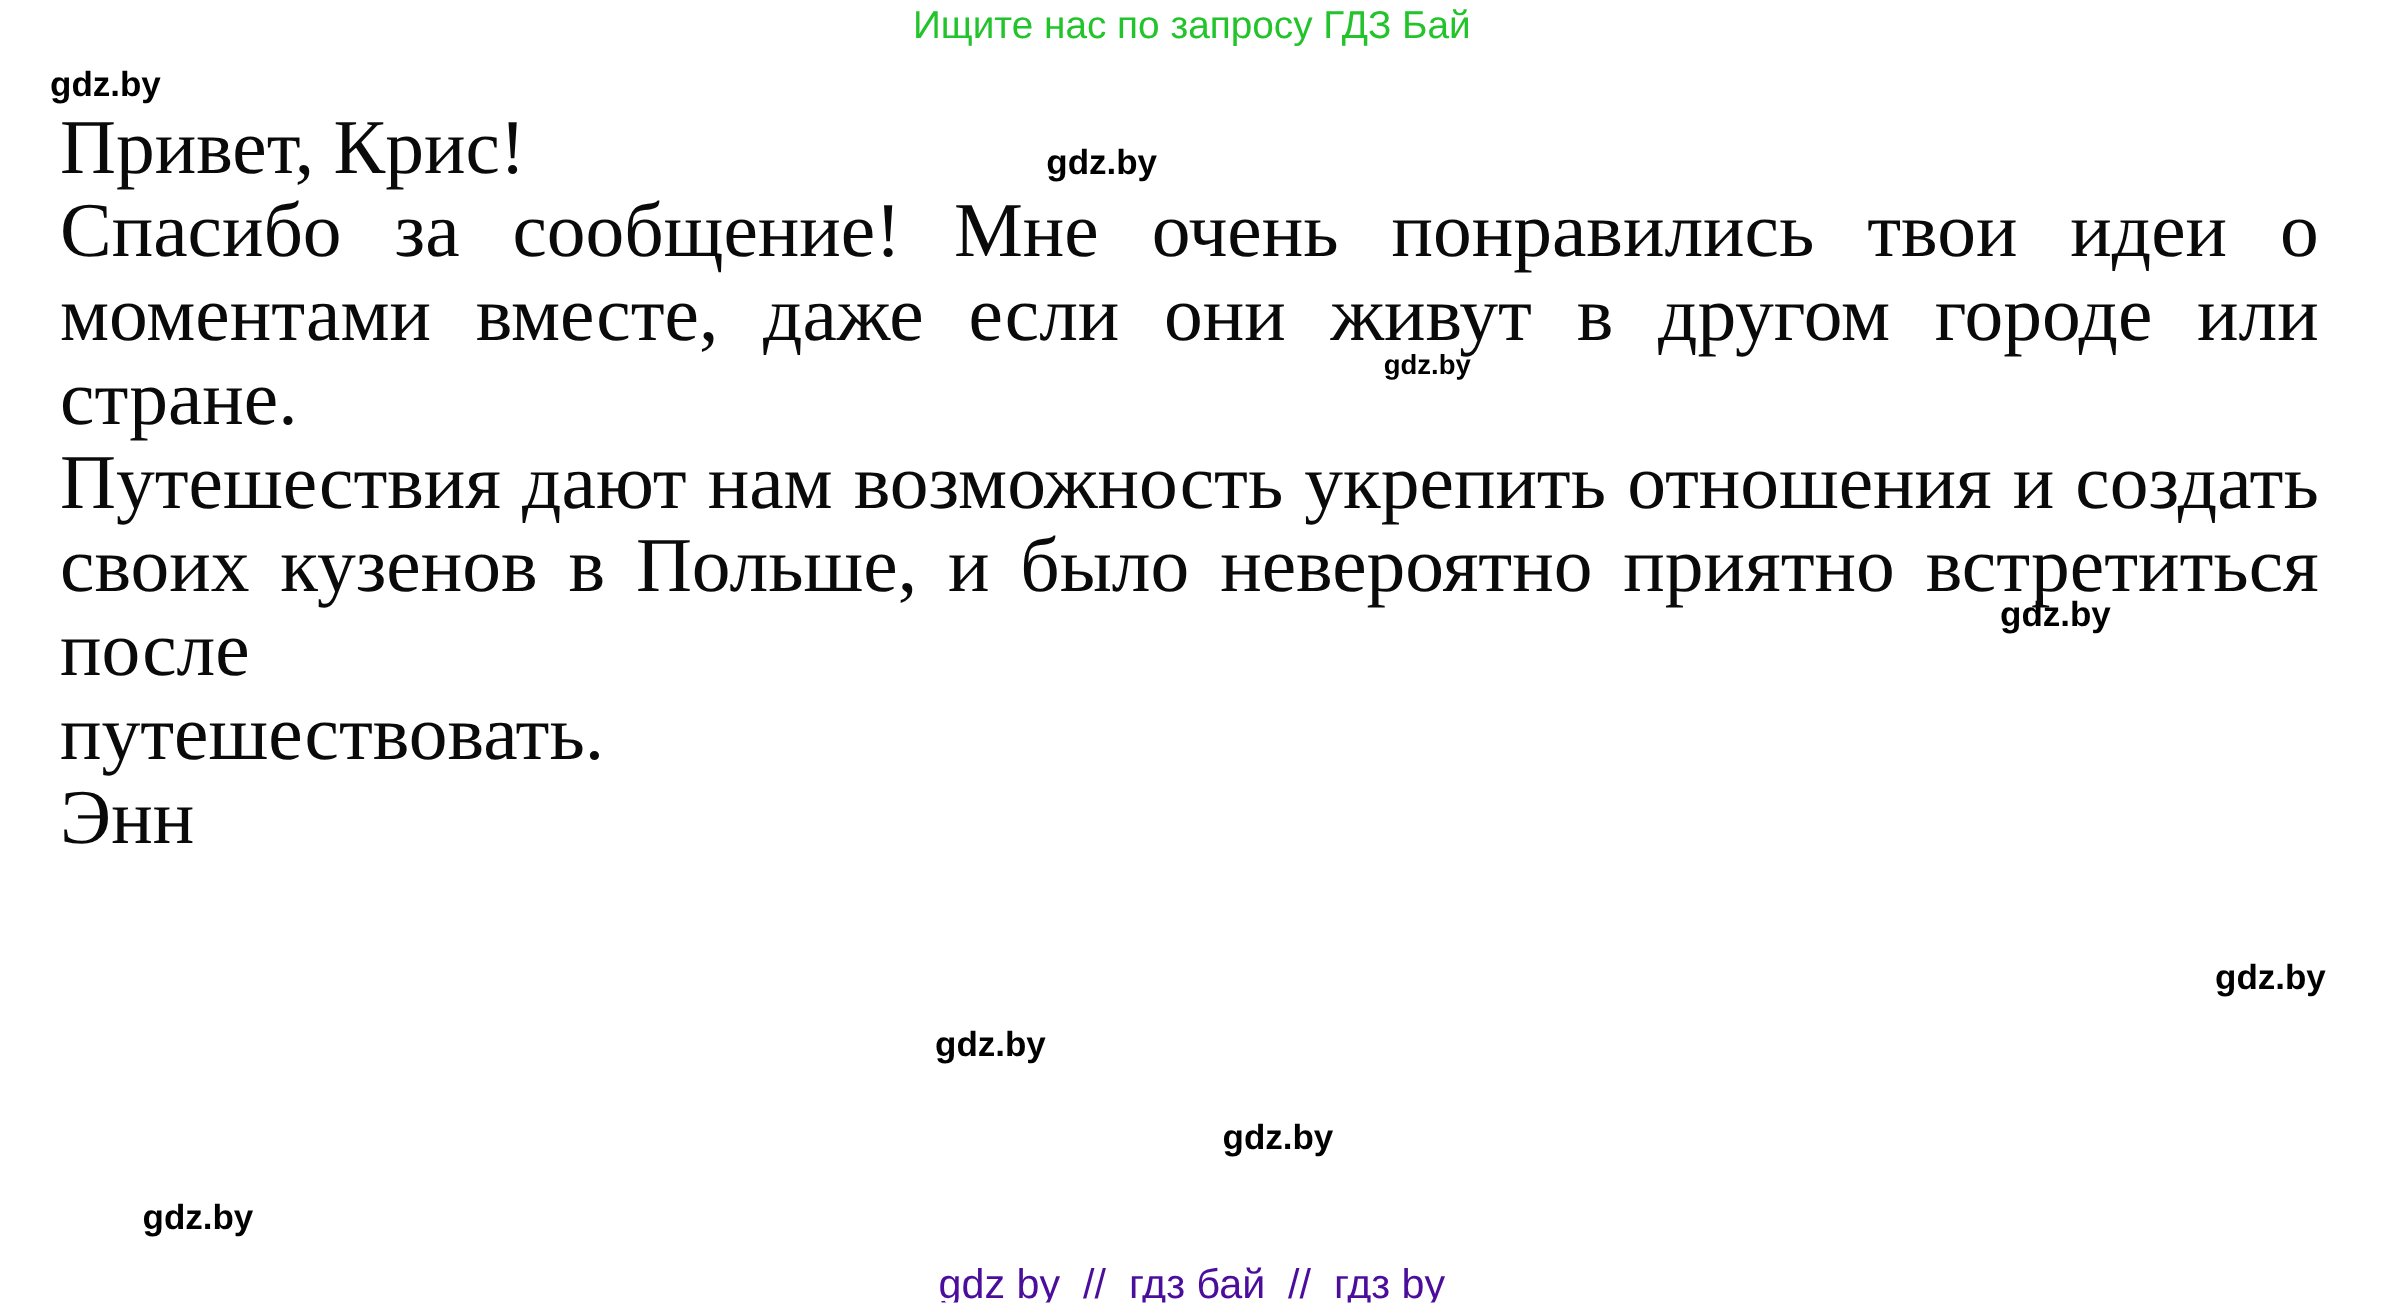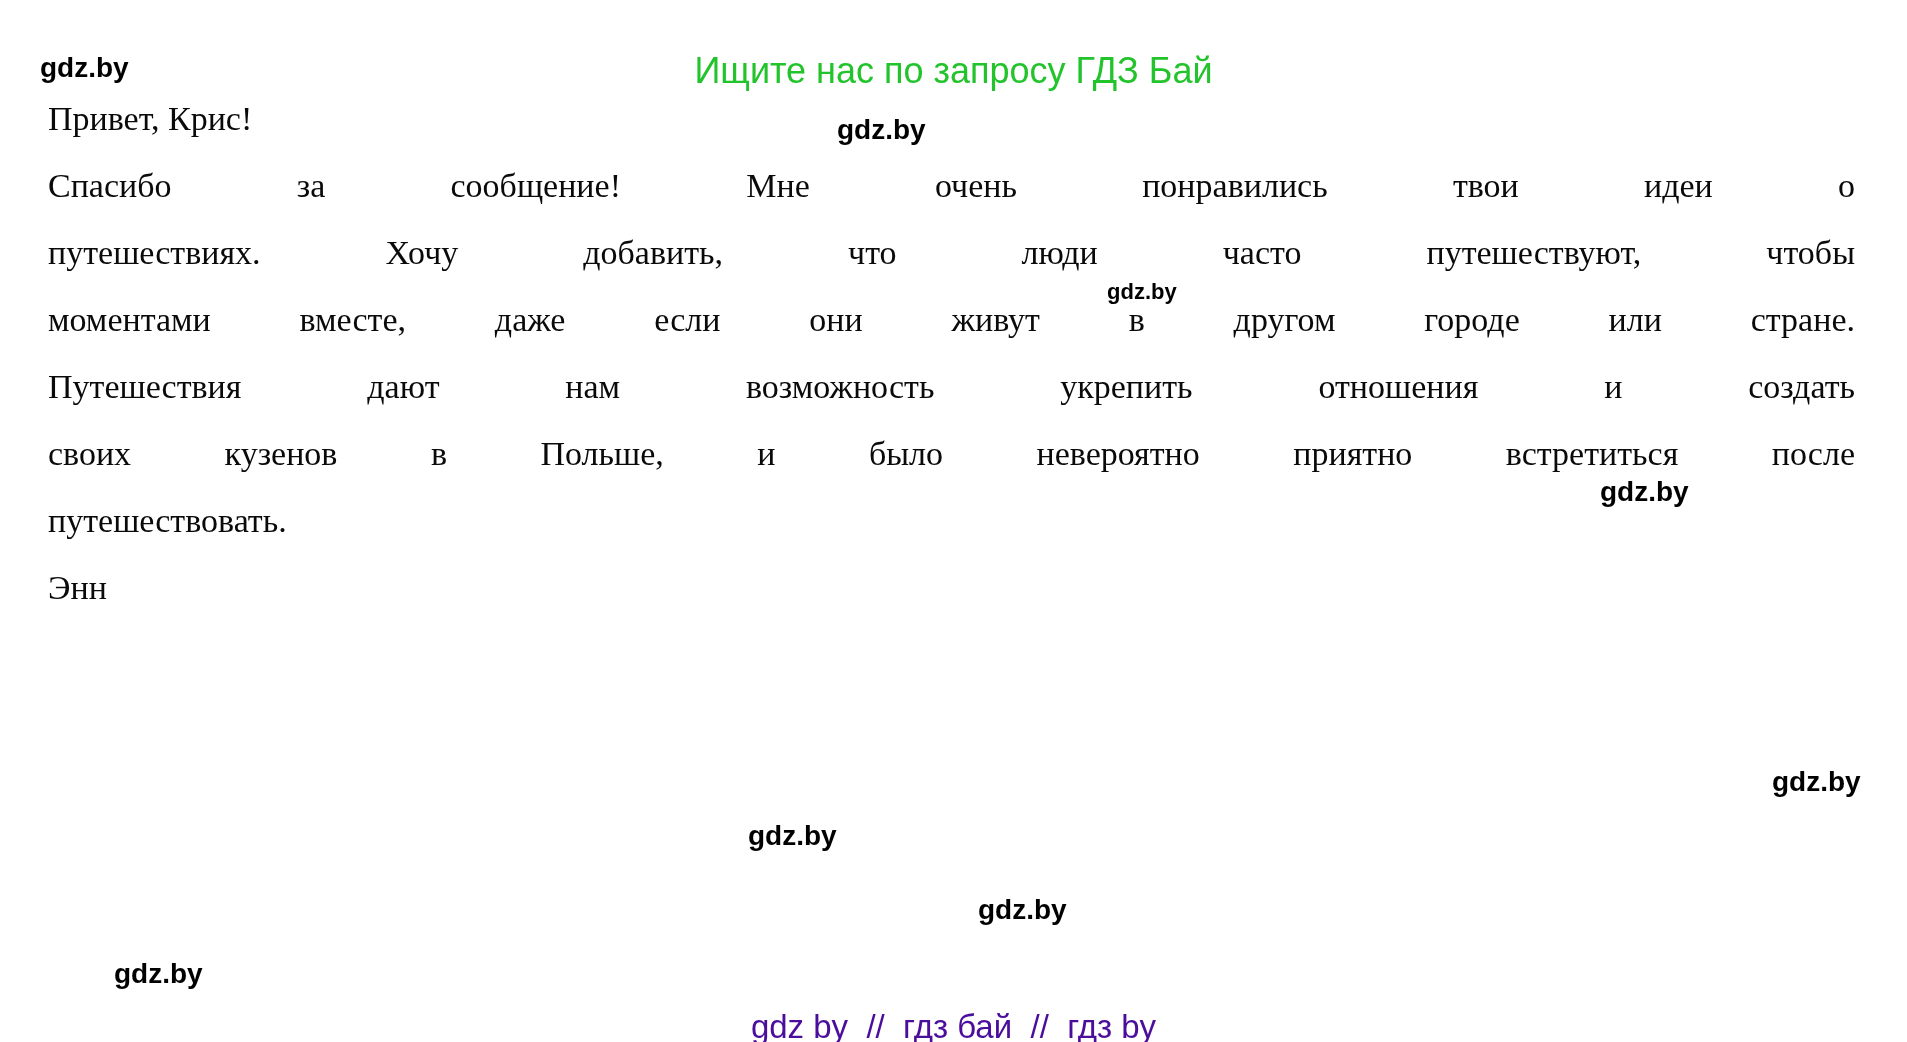--- a/index.html
+++ b/index.html
@@ -9,46 +9,45 @@
     background: #ffffff;
     overflow: hidden;
     font-family: "Liberation Sans", sans-serif;
   }
 
   
   .banner {
     position: absolute;
     top: 2px; left: 0; width: 100%;
     text-align: center;
-    font-size: 36px;
+    font-size: 31px;
     font-weight: 400;
     color: #22c32b;
     font-family: "Liberation Sans", sans-serif;
-    margin-top: 48px;
   }
 
   
   .wm {
     position: absolute;
     font-size: 28px;
     color: #000000;
     font-family: "Liberation Sans", sans-serif;
     line-height: 1;
     white-space: nowrap;
     font-weight: bold;
   }
   .wm.small { font-size: 22px; }
 
   
   .letter {
     position: absolute;
     left: 48px; top: 85px;
     width: 1807px;
     font-family: "Liberation Serif", serif;
-    font-size: 34px;
+    font-size: 62px;
     line-height: 67px;
     color: #0a0a0a;
   }
   .line { text-align: left; }
   .pline {
     text-align: justify;
     text-align-last: justify;
     text-justify: inter-word;
   }
   .pline.last { text-align-last: left; }
@@ -75,21 +74,20 @@
 <div class="wm" style="left:1600px;top:478px;">gdz.by</div>
 <div class="wm" style="left:1772px;top:768px;">gdz.by</div>
 <div class="wm" style="left:748px; top:822px;">gdz.by</div>
 <div class="wm" style="left:978px; top:896px;">gdz.by</div>
 <div class="wm" style="left:114px; top:960px;">gdz.by</div>
 
 <div class="letter">
   <div class="line">Привет, Крис!</div>
   <div>
       <div class="pline">Спасибо за сообщение! Мне очень понравились твои идеи о</div>
-      <div class="pline">путешествиях. Хочу добавить, что люди часто путешествуют, чтобы</div>
       <div class="pline">моментами вместе, даже если они живут в другом городе или стране.</div>
       <div class="pline">Путешествия дают нам возможность укрепить отношения и создать</div>
       <div class="pline">своих кузенов в Польше, и было невероятно приятно встретиться после</div>
       <div class="pline last">путешествовать.</div>
     </div>
   <div class="line">Энн</div>
 </div>
 
 <div class="footer" style="color: rgb(75, 13, 155);">gdz by  //  гдз бай  //  гдз by</div>
 

